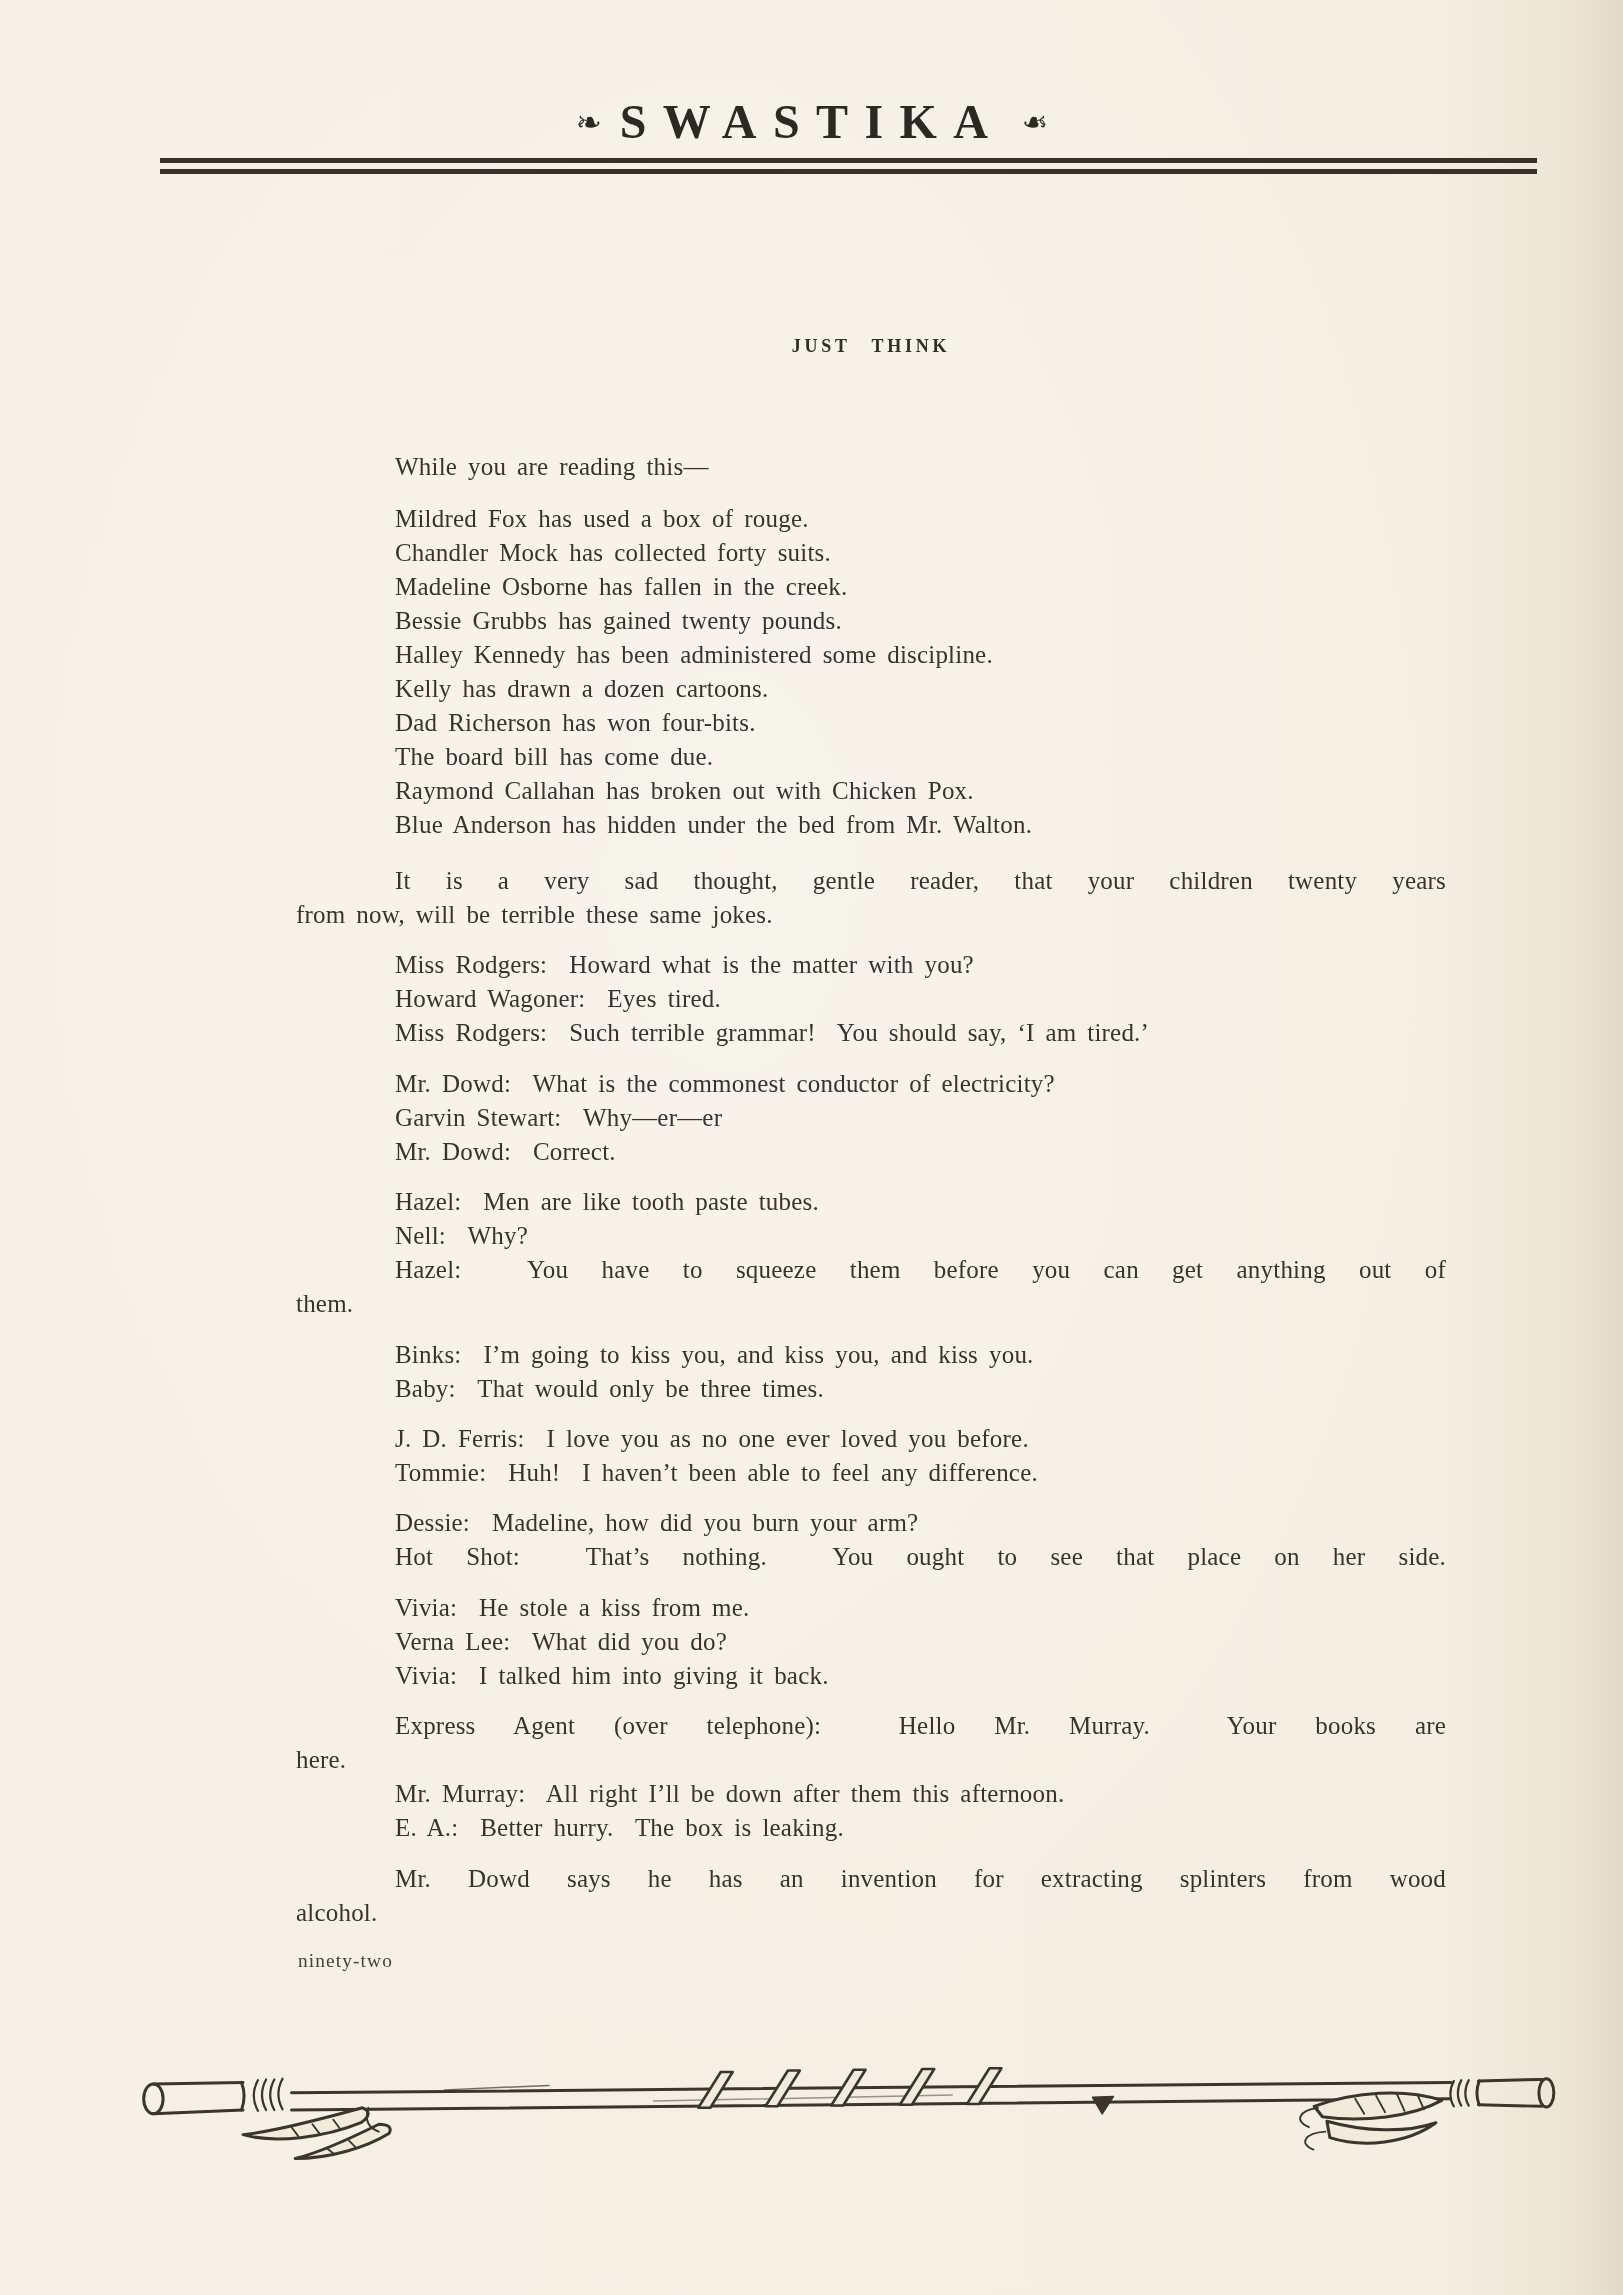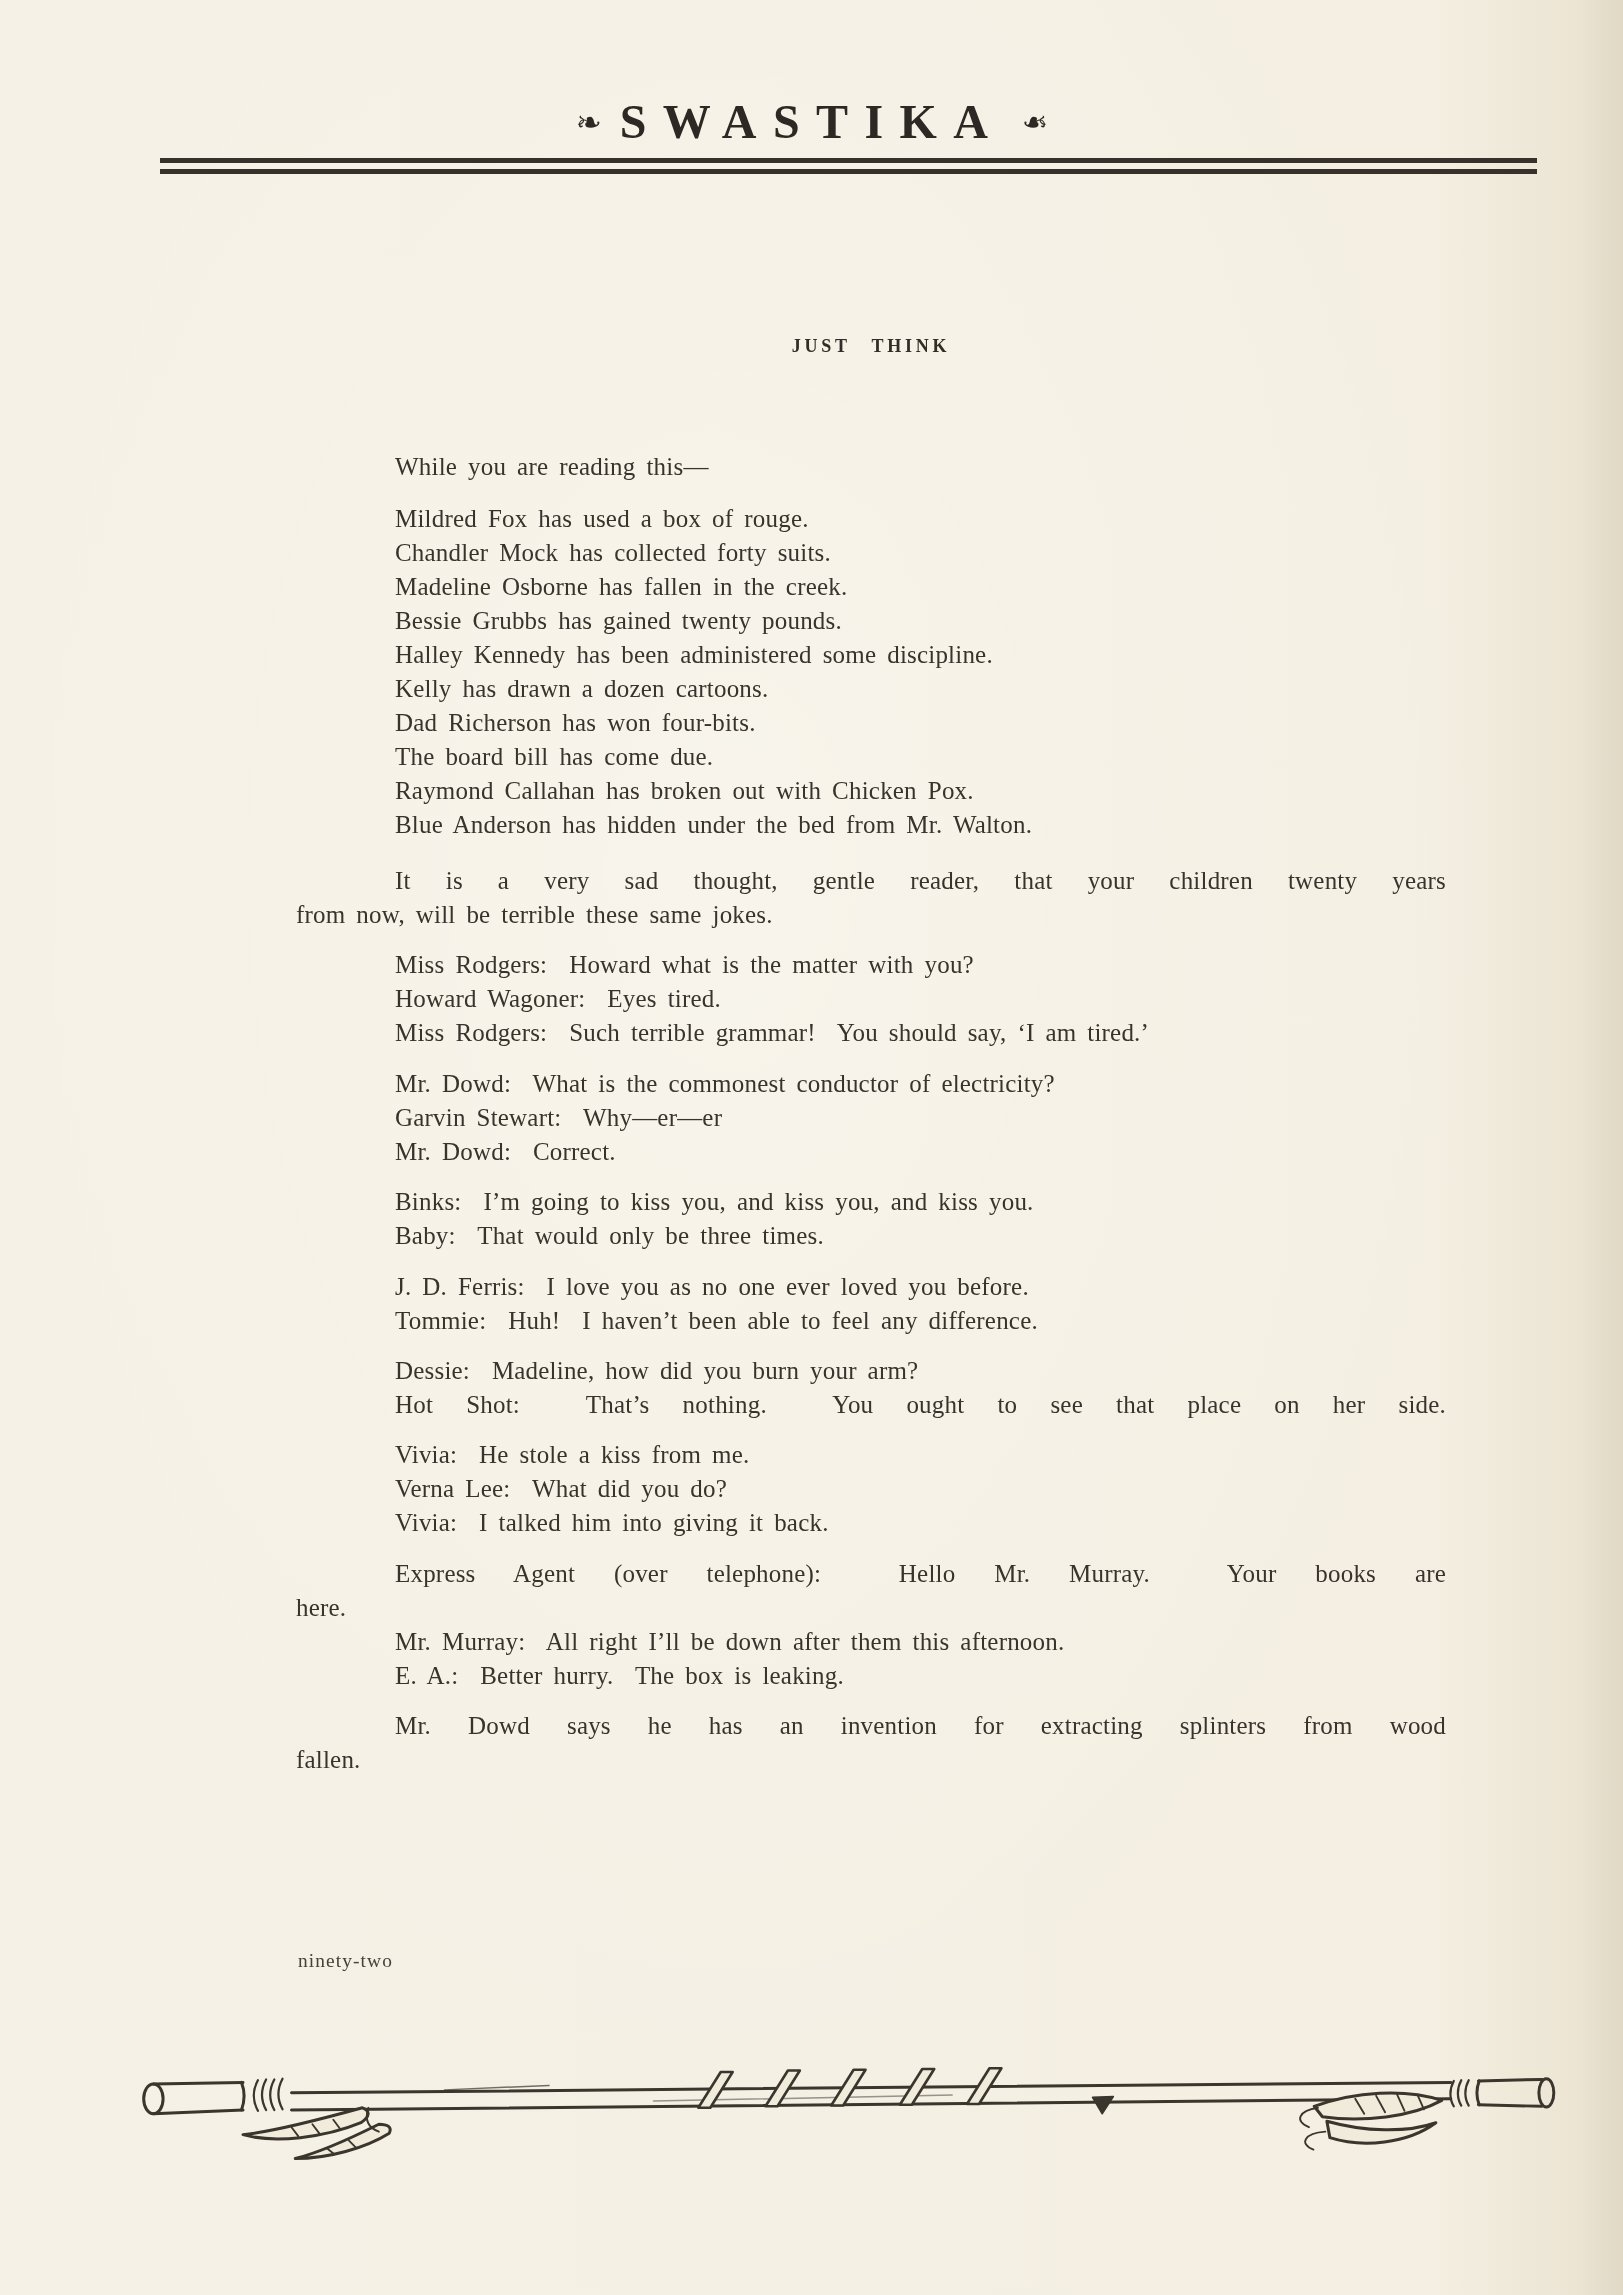--- a/index.html
+++ b/index.html
@@ -76,20 +76,26 @@
       <p class="ln">Howard Wagoner:  Eyes tired.</p>
       <p class="ln">Miss Rodgers:  Such terrible grammar!  You should say, ‘I am tired.’</p>
     </div>
 
     <div class="joke">
       <p class="ln">Mr. Dowd:  What is the commonest conductor of electricity?</p>
       <p class="ln">Garvin Stewart:  Why—er—er</p>
       <p class="ln">Mr. Dowd:  Correct.</p>
     </div>
 
+    <div class="joke">
+      <p class="ln">Hazel:  Men are like tooth paste tubes.</p>
+      <p class="ln">Nell:  Why?</p>
+      <p class="ln stretch">Hazel:  You have to squeeze them before you can get anything out of</p>
+      <p class="cont">them.</p>
+    </div>
 
     <div class="joke">
       <p class="ln">Binks:  I’m going to kiss you, and kiss you, and kiss you.</p>
       <p class="ln">Baby:  That would only be three times.</p>
     </div>
 
     <div class="joke">
       <p class="ln">J. D. Ferris:  I love you as no one ever loved you before.</p>
       <p class="ln">Tommie:  Huh!  I haven’t been able to feel any difference.</p>
     </div>
@@ -107,21 +113,21 @@
 
     <div class="joke">
       <p class="ln stretch">Express Agent (over telephone):  Hello Mr. Murray.  Your books are</p>
       <p class="cont">here.</p>
       <p class="ln">Mr. Murray:  All right I’ll be down after them this afternoon.</p>
       <p class="ln">E. A.:  Better hurry.  The box is leaking.</p>
     </div>
 
     <div class="joke">
       <p class="ln stretch">Mr. Dowd says he has an invention for extracting splinters from wood</p>
-      <p class="cont">fallen.</p>
+      <p class="cont">alcohol.</p>
     </div>
   </main>
 
   <div class="page-number">ninety-two</div>
 
   <svg class="lance" viewBox="0 0 1925 150" xmlns="http://www.w3.org/2000/svg" aria-hidden="true">
     <g stroke="#3a352d" fill="none" stroke-width="4" stroke-linecap="round" stroke-linejoin="round">
 
       <ellipse cx="30" cy="52" rx="13" ry="20"></ellipse>
       <path d="M30 32 L150 30"></path>

